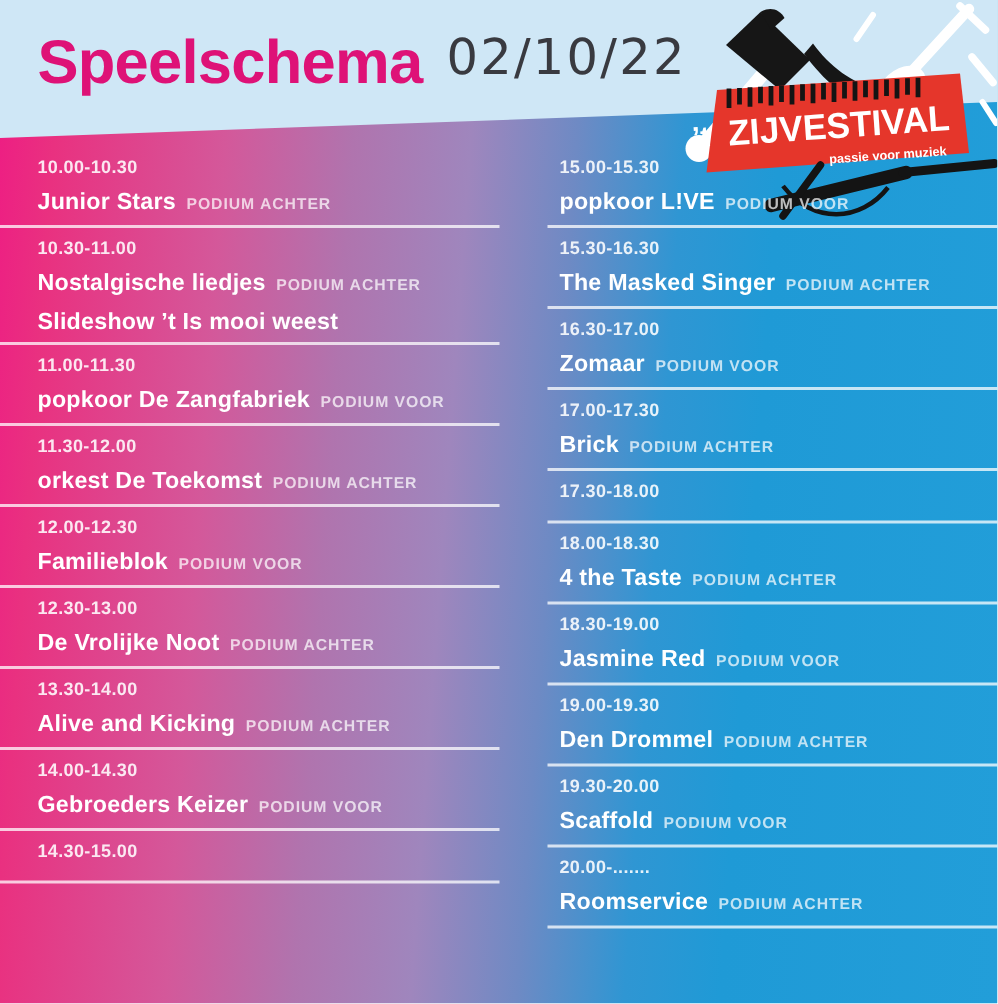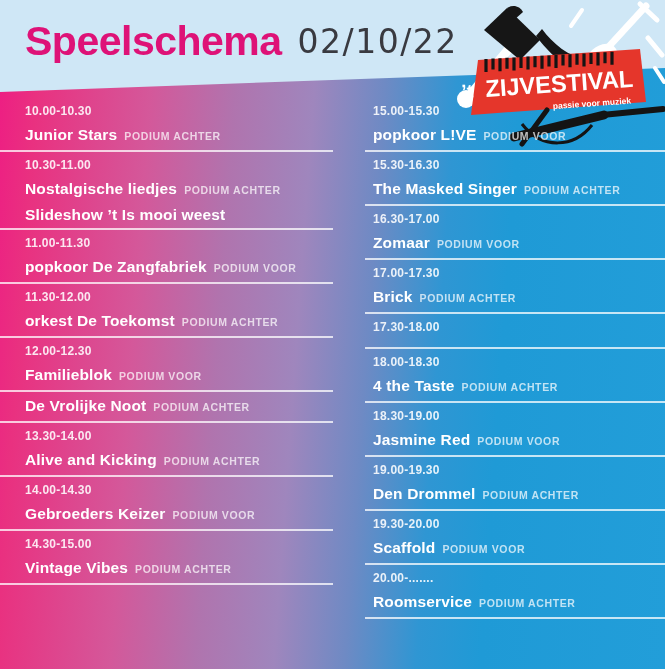--- a/index.html
+++ b/index.html
@@ -6,21 +6,21 @@
   .page{
     position:relative;width:665px;height:669px;overflow:hidden;
     font-family:"Liberation Sans",sans-serif;
     background:linear-gradient(94deg,#ee1c83 0%,#e93180 6%,#d4589a 22%,#b074ae 34%,#9f86bd 45%,#6e8ac4 55%,#2f96d3 65%,#1f9ad6 74%,#229ed9 100%);
   }
   
   .header-band{
     position:absolute;left:0;top:0;width:665px;height:92px;background:#cfe7f6;
     clip-path:polygon(0 0,100% 0,100% 74%,0 100%);
   }
-  .title-wrap{position:absolute;left:25px;top:18px;display:flex;align-items:center;gap:16px;white-space:nowrap;}
+  .title-wrap{position:absolute;left:25px;top:18px;display:flex;align-items:flex-start;gap:16px;white-space:nowrap;}
   .title{font-size:41px;font-weight:900;color:#de1277;letter-spacing:-.5px;}
   .date{font-size:33px;font-weight:400;color:#393a40;font-family:"DejaVu Sans",sans-serif;letter-spacing:1.5px;}
   
   .col{position:absolute;top:92px;box-sizing:border-box;padding-top:6px;}
   .col-left{left:0;width:333px;}
   .col-left .entry{padding-left:25px;}
   .col-right{left:365px;width:320px;}
   .col-right .entry{padding-left:8px;}
   .entry{padding-top:5px;padding-bottom:5px;border-bottom:2px solid rgba(255,255,255,.75);}
   .time{font-size:12px;line-height:17px;font-weight:700;color:rgba(255,255,255,.88);letter-spacing:.02em;margin-bottom:6px;}
@@ -95,33 +95,33 @@
       </div>
       <div class="entry">
         <div class="time">11.30-12.00</div>
         <div class="act-line"><span class="act-name">orkest De Toekomst</span><span class="podium">PODIUM ACHTER</span></div>
       </div>
       <div class="entry">
         <div class="time">12.00-12.30</div>
         <div class="act-line"><span class="act-name">Familieblok</span><span class="podium">PODIUM VOOR</span></div>
       </div>
       <div class="entry">
+        <div class="time">12.30-13.00</div>
         <div class="act-line"><span class="act-name">De Vrolijke Noot</span><span class="podium">PODIUM ACHTER</span></div>
       </div>
       <div class="entry">
         <div class="time">13.30-14.00</div>
         <div class="act-line"><span class="act-name">Alive and Kicking</span><span class="podium">PODIUM ACHTER</span></div>
       </div>
       <div class="entry">
         <div class="time">14.00-14.30</div>
         <div class="act-line"><span class="act-name">Gebroeders Keizer</span><span class="podium">PODIUM VOOR</span></div>
       </div>
       <div class="entry">
         <div class="time">14.30-15.00</div>
-        <div class="act-line"><span class="act-name">Vintage Vibes</span><span class="podium">PODIUM ACHTER</span></div>
       </div>
     </div>
   <div class="col col-right">
       <div class="entry">
         <div class="time">15.00-15.30</div>
         <div class="act-line"><span class="act-name">popkoor L!VE</span><span class="podium">PODIUM VOOR</span></div>
       </div>
       <div class="entry">
         <div class="time">15.30-16.30</div>
         <div class="act-line"><span class="act-name">The Masked Singer</span><span class="podium">PODIUM ACHTER</span></div>

